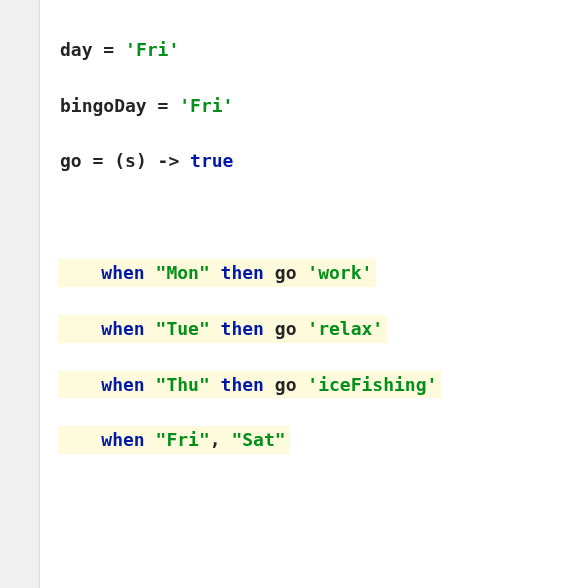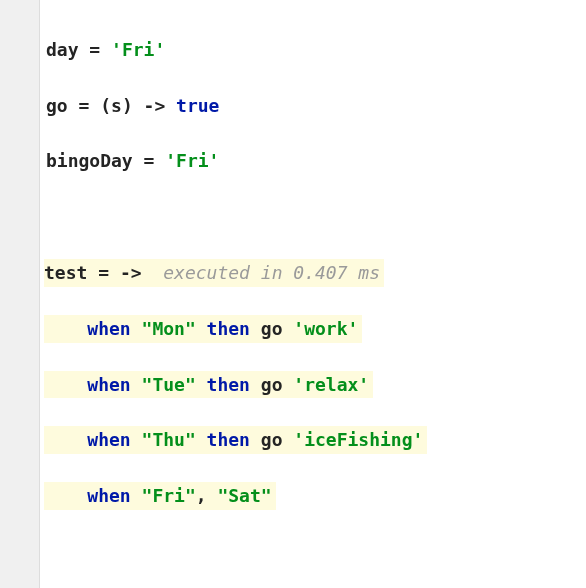--- a/index.html
+++ b/index.html
@@ -13,21 +13,21 @@
       height: 588px;
     }
     .gutter {
       width: 40px;
       background: #f0f0f0;
       border-right: 1px solid #ddd;
       flex-shrink: 0;
     }
     .code {
       flex: 1;
-      padding: 8px 6px;
+      padding: 8px 20px;
       line-height: 1.55;
       white-space: pre;
       position: relative;
       overflow: hidden;
     }
     .hlblock {
       background: #fefbdd;
       display: inline-block;
       padding: 0 4px 0 0;
       margin-left: -2px;
@@ -40,24 +40,23 @@
     .line { display: block; }
     .blank { height: 1.55em; display: block; }
   </style>
 </head>
 <body>
 
 <div class="gutter"></div>
 
 <div class="code">
 <span class="line"><span class="id">day</span> <span class="op">=</span> <span class="str">'Fri'</span></span>
+<span class="line"><span class="id">bingoDay</span> <span class="op">=</span> <span class="str">'Fri'</span></span>
 <span class="line"><span class="id">go</span> <span class="op">=</span> <span class="id">(s)</span> <span class="op">-&gt;</span> <span class="kw">true</span></span>
-<span class="line"><span class="id">bingoDay</span> <span class="op">=</span> <span class="str">'Fri'</span></span>
 <span class="blank"></span>
-<span class="line"><span class="hlblock"><span class="id">test</span> <span class="op">=</span> <span class="op">-&gt;</span>  <span class="comment">executed in 0.407 ms</span></span></span>
 <span class="line"><span class="hlblock">    <span class="kw">when</span> <span class="str">"Mon"</span> <span class="kw">then</span> <span class="id">go</span> <span class="str">'work'</span></span></span>
 <span class="line"><span class="hlblock">    <span class="kw">when</span> <span class="str">"Tue"</span> <span class="kw">then</span> <span class="id">go</span> <span class="str">'relax'</span></span></span>
 <span class="line"><span class="hlblock">    <span class="kw">when</span> <span class="str">"Thu"</span> <span class="kw">then</span> <span class="id">go</span> <span class="str">'iceFishing'</span></span></span>
 <span class="line"><span class="hlblock">    <span class="kw">when</span> <span class="str">"Fri"</span><span class="id">,</span> <span class="str">"Sat"</span></span></span>
 
 
 
 
 
 

